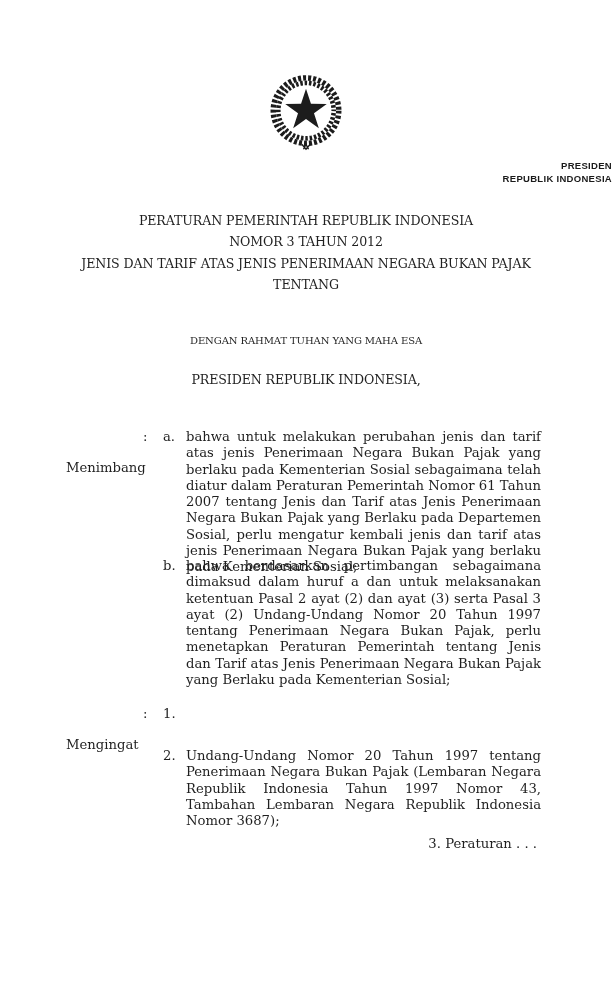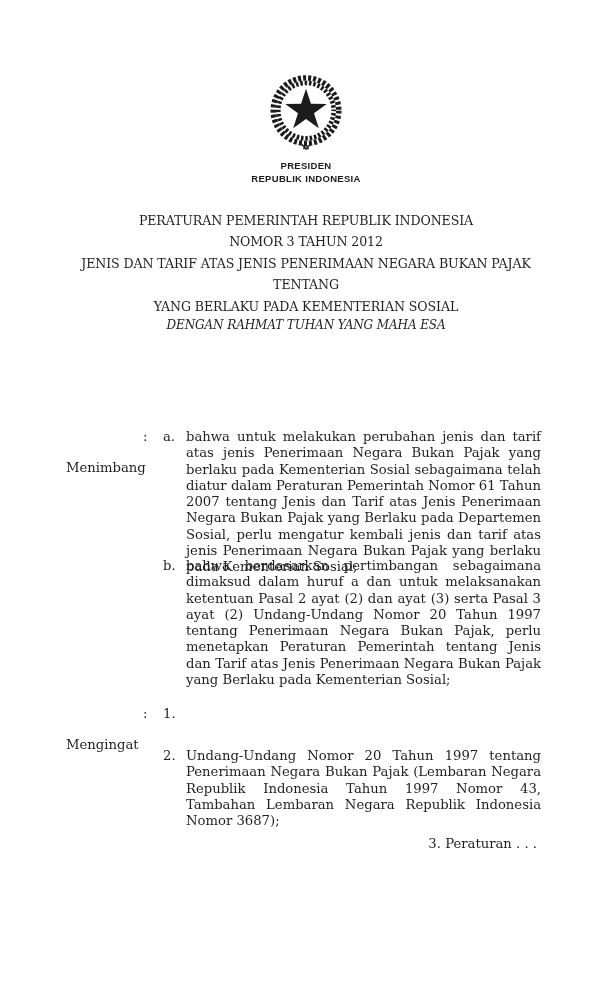--- a/index.html
+++ b/index.html
@@ -18,25 +18,26 @@
   
   .emblem-wrap { top:72px; left:50%; transform:translateX(-50%); width:84px; height:84px; }
   .emblem-caption {
     top:160px;
     font-family:"Liberation Sans", sans-serif;
     font-weight:bold;
     font-size:9.5px;
     line-height:12.5px;
     letter-spacing:.3px;
     color:#1a1a1a;
+    text-align:right;
   }
 
   
   .title-block { top:210px; font-size:12.6px; line-height:21.4px; letter-spacing:-0.1px; }
-  .invocation  { top:317px; font-size:12px; line-height:16.3px; letter-spacing:-0.1px;font-style:italic; }
+  .invocation  { top:333px; font-size:10px; line-height:16.3px; letter-spacing:-0.1px; }
   .issuer      { top:372px; font-size:12.6px; line-height:16.3px; letter-spacing:-0.1px; }
 
   
   .sec-label, .sec-colon, .item-marker { font-size:13.2px; line-height:16.3px; }
   .sec-label   { left:66px;margin-top:31px; }
   .sec-colon   { left:143px; }
   .item-marker { left:163px; }
   .item-text {
     left:186px; width:355px;
     font-size:13.2px; line-height:16.3px;
@@ -62,24 +63,24 @@
   <div class="abs centered emblem-caption">
     <div>PRESIDEN</div>
     <div>REPUBLIK INDONESIA</div>
   </div>
 
   <div class="abs centered title-block">
     <div>PERATURAN PEMERINTAH REPUBLIK INDONESIA</div>
     <div>NOMOR 3 TAHUN 2012</div>
     <div>JENIS DAN TARIF ATAS JENIS PENERIMAAN NEGARA BUKAN PAJAK</div>
     <div>TENTANG</div>
-    <div>YANG BERLAKU PADA KEMENTERIAN SOSIAL</div>
   </div>
 
   <div class="abs centered invocation">DENGAN RAHMAT TUHAN YANG MAHA ESA</div>
+  <div class="abs centered issuer">PRESIDEN REPUBLIK INDONESIA,</div>
 
   <div class="abs sec-label" style="top:429px">Menimbang</div>
   <div class="abs sec-colon" style="top:429px">:</div>
 
   <div class="abs item-marker" style="top:429px">a.</div>
   <div class="abs item-text" style="top:429px">bahwa untuk melakukan perubahan jenis dan tarif atas jenis Penerimaan Negara Bukan Pajak yang berlaku pada Kementerian Sosial sebagaimana telah diatur dalam Peraturan Pemerintah Nomor 61 Tahun 2007 tentang Jenis dan Tarif atas Jenis Penerimaan Negara Bukan Pajak yang Berlaku pada Departemen Sosial, perlu mengatur kembali jenis dan tarif atas jenis Penerimaan Negara Bukan Pajak yang berlaku pada Kementerian Sosial;</div>
 
   <div class="abs item-marker" style="top:558px">b.</div>
   <div class="abs item-text" style="top:558px">bahwa berdasarkan pertimbangan sebagaimana dimaksud dalam huruf a dan untuk melaksanakan ketentuan Pasal 2 ayat (2) dan ayat (3) serta Pasal 3 ayat (2) Undang-Undang Nomor 20 Tahun 1997 tentang Penerimaan Negara Bukan Pajak, perlu menetapkan Peraturan Pemerintah tentang Jenis dan Tarif atas Jenis Penerimaan Negara Bukan Pajak yang Berlaku pada Kementerian Sosial;</div>
 

